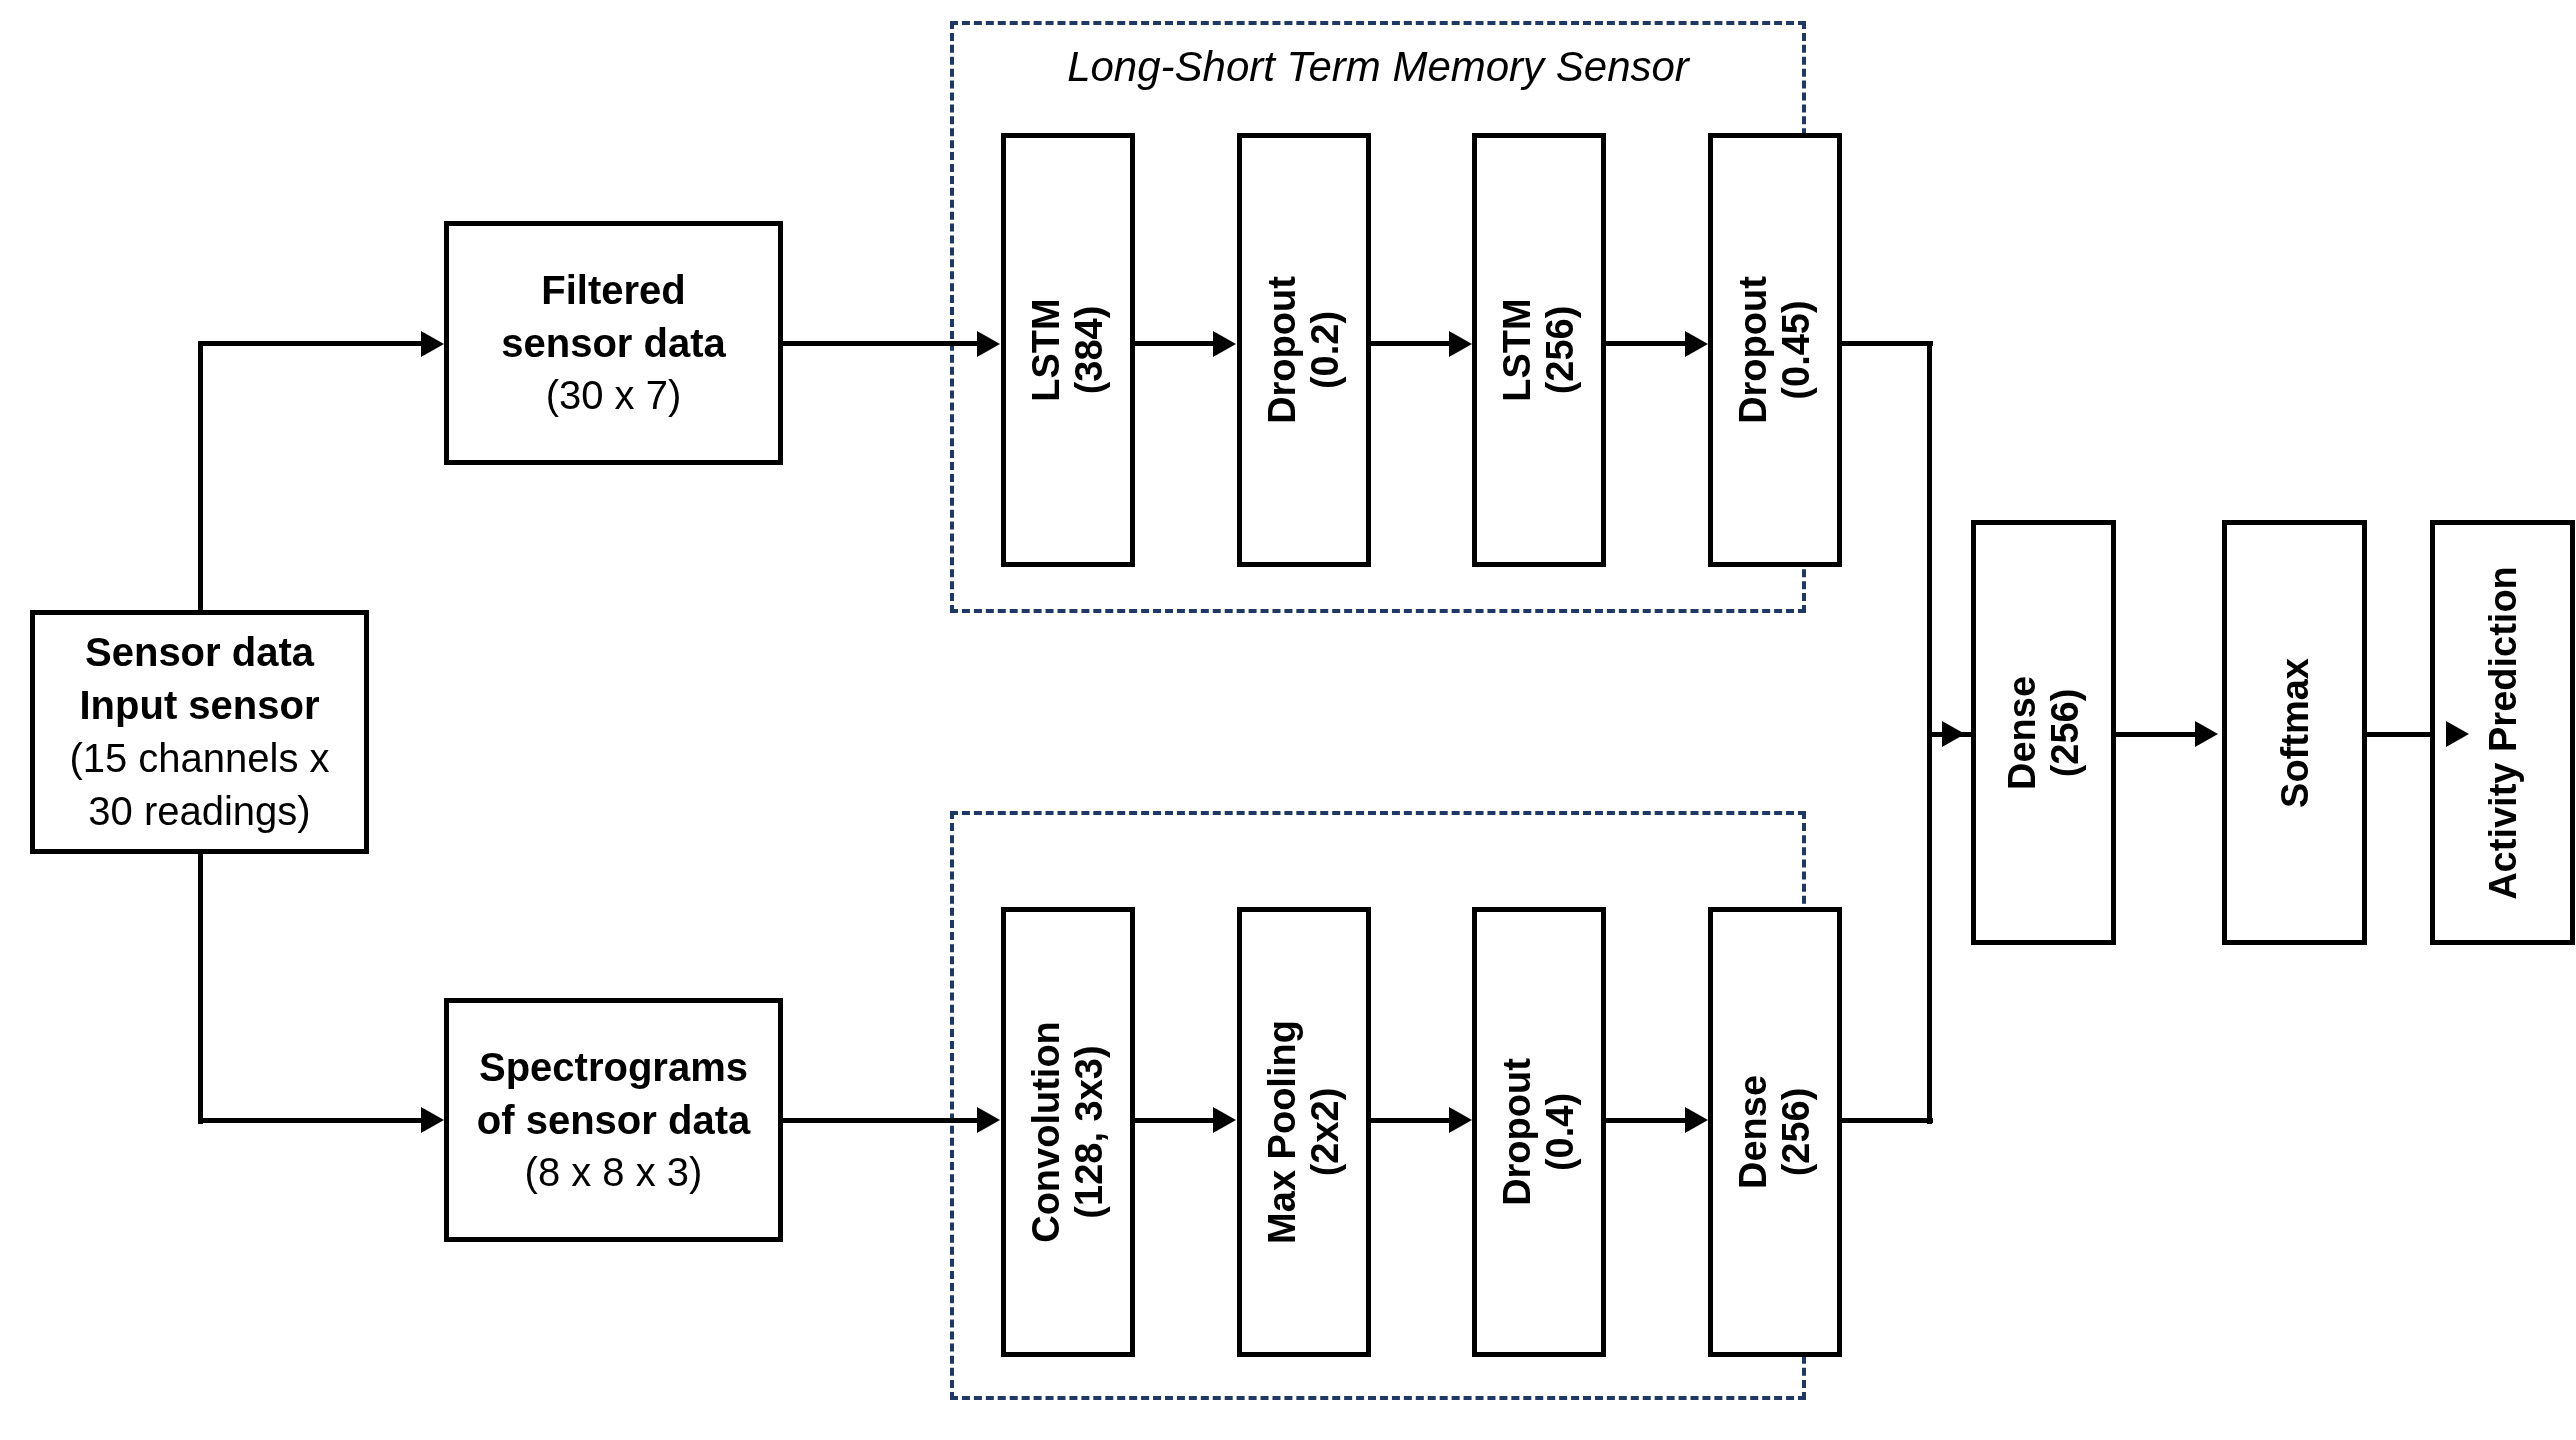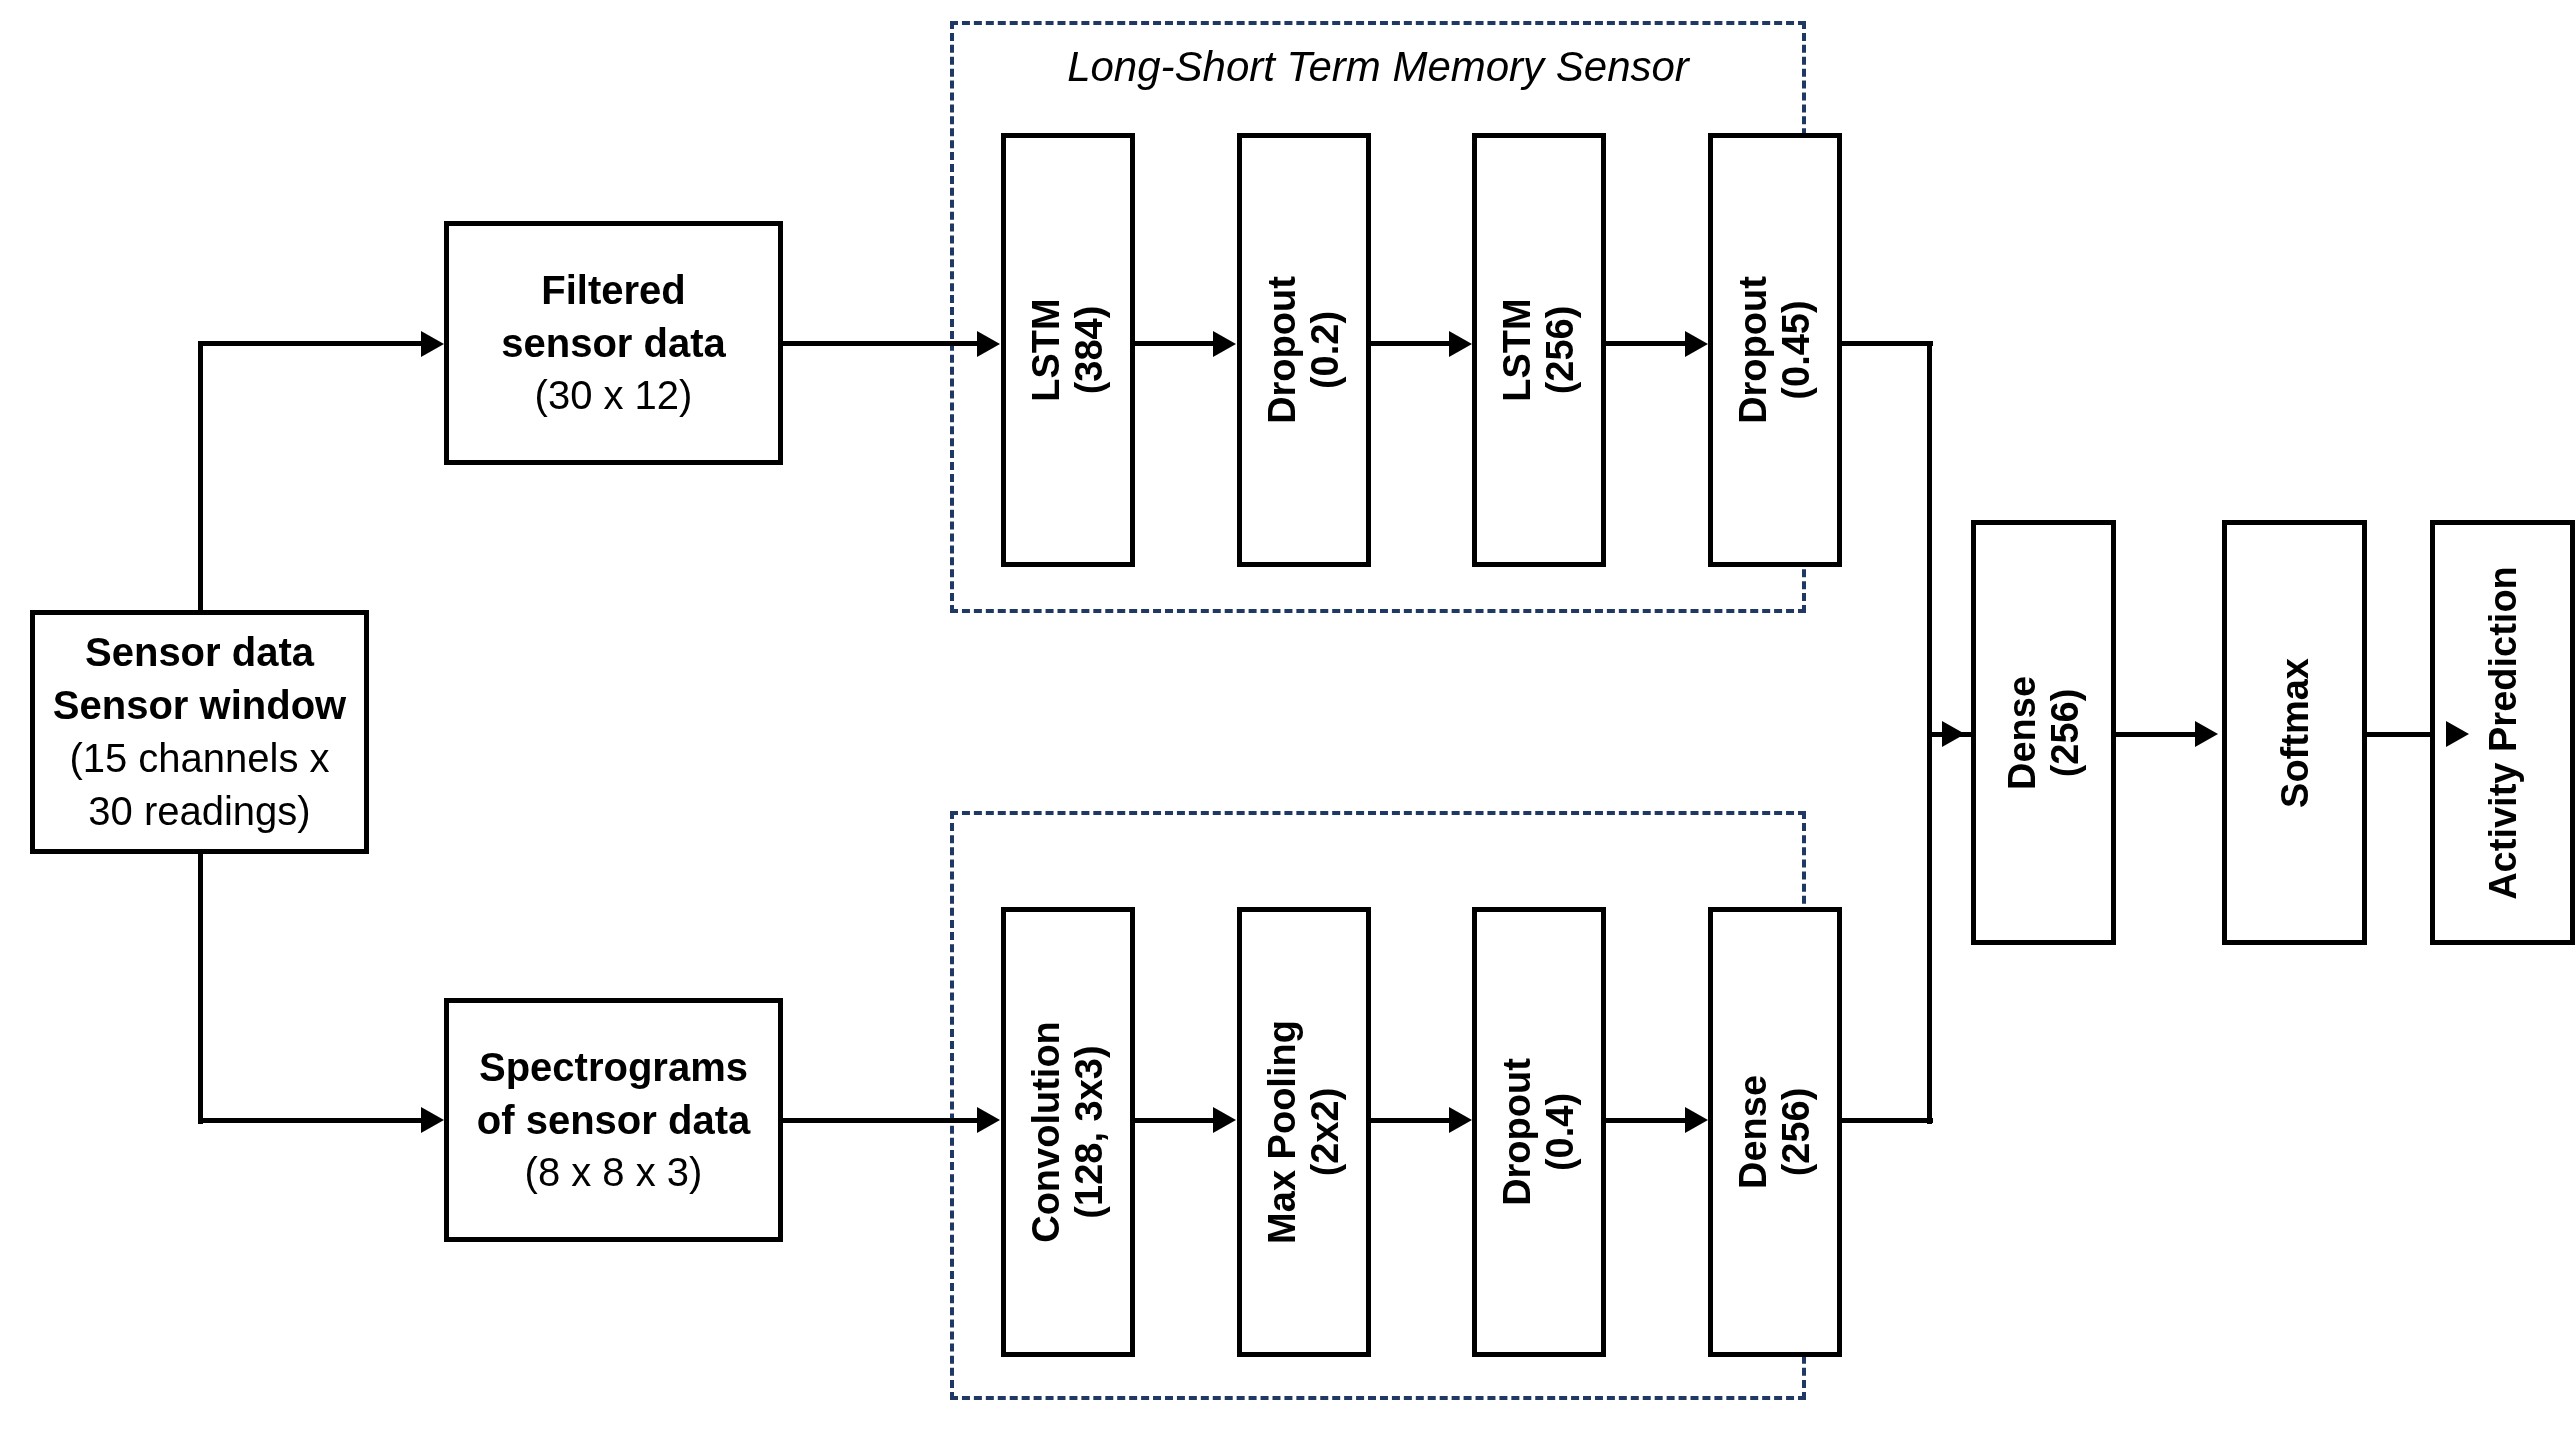--- a/index.html
+++ b/index.html
@@ -118,37 +118,37 @@
     z-index: 4;
   }
 </style>
 </head>
 <body>
 
 <div id="canvas">
 
   <div class="box wide" style="left:30px; top:610px; width:339px; height:244px;">
     <div class="line-bold">Sensor data</div>
-    <div class="line-bold">Sensor window</div>
+    <div class="line-bold">Input sensor</div>
     <div class="line-reg">(15 channels x</div>
     <div class="line-reg">30 readings)</div>
   </div>
 
   <div class="vline" style="left:198px; top:341px; height:271px;"></div>
   <div class="hline" style="left:198px; top:341px; width:223px;"></div>
   <div class="arrowhead" style="left:421px; top:331px;"></div>
 
   <div class="vline" style="left:198px; top:851px; height:273px;"></div>
   <div class="hline" style="left:198px; top:1118px; width:223px;"></div>
   <div class="arrowhead" style="left:421px; top:1107px;"></div>
 
   <div class="box wide" style="left:444px; top:221px; width:339px; height:244px;">
     <div class="line-bold">Filtered</div>
     <div class="line-bold">sensor data</div>
-    <div class="line-reg">(30 x 12)</div>
+    <div class="line-reg">(30 x 7)</div>
   </div>
   <div class="hline" style="left:783px; top:341px; width:203px;"></div>
   <div class="arrowhead" style="left:977px; top:331px;"></div>
 
   <div class="group" style="left:950px; top:21px; width:856px; height:592px;"></div>
   <div class="group-title" style="left:950px; width:856px; top:43px;">Long-Short Term Memory Sensor</div>
 
   <div class="vbox" style="left:1001px; top:133px; width:134px; height:434px;">
     <div class="vrot">
       <div class="l1">LSTM</div>

